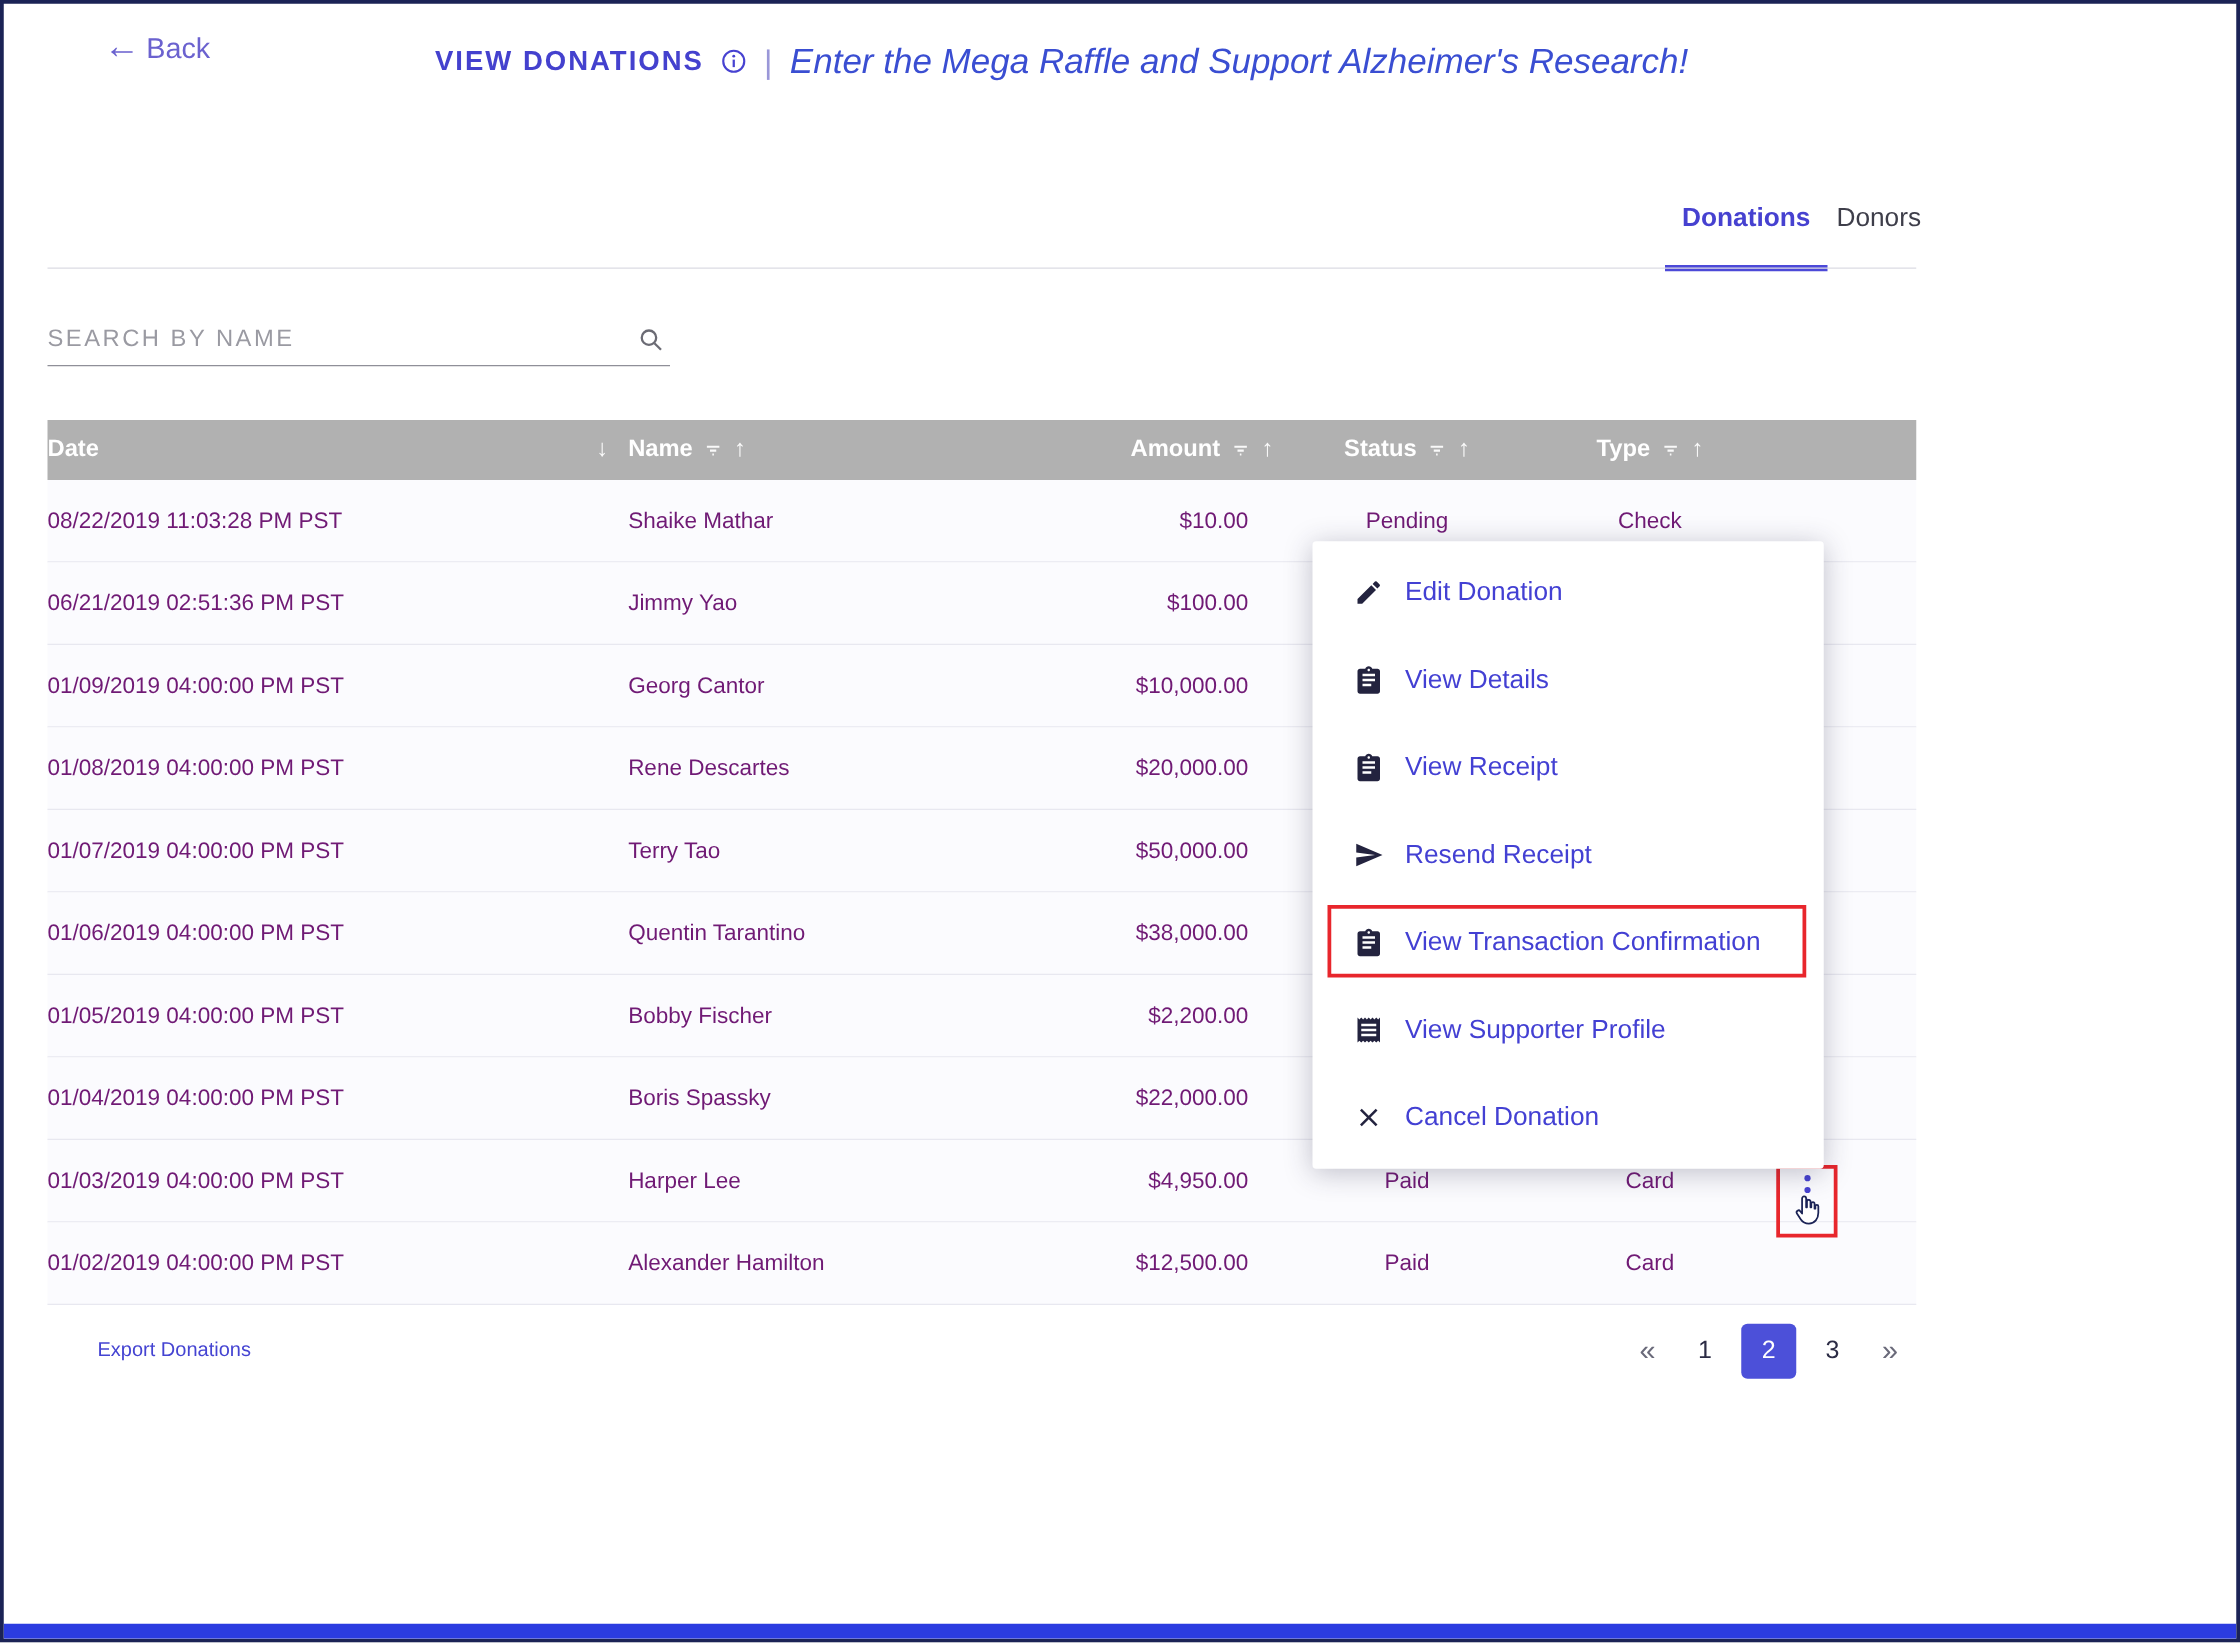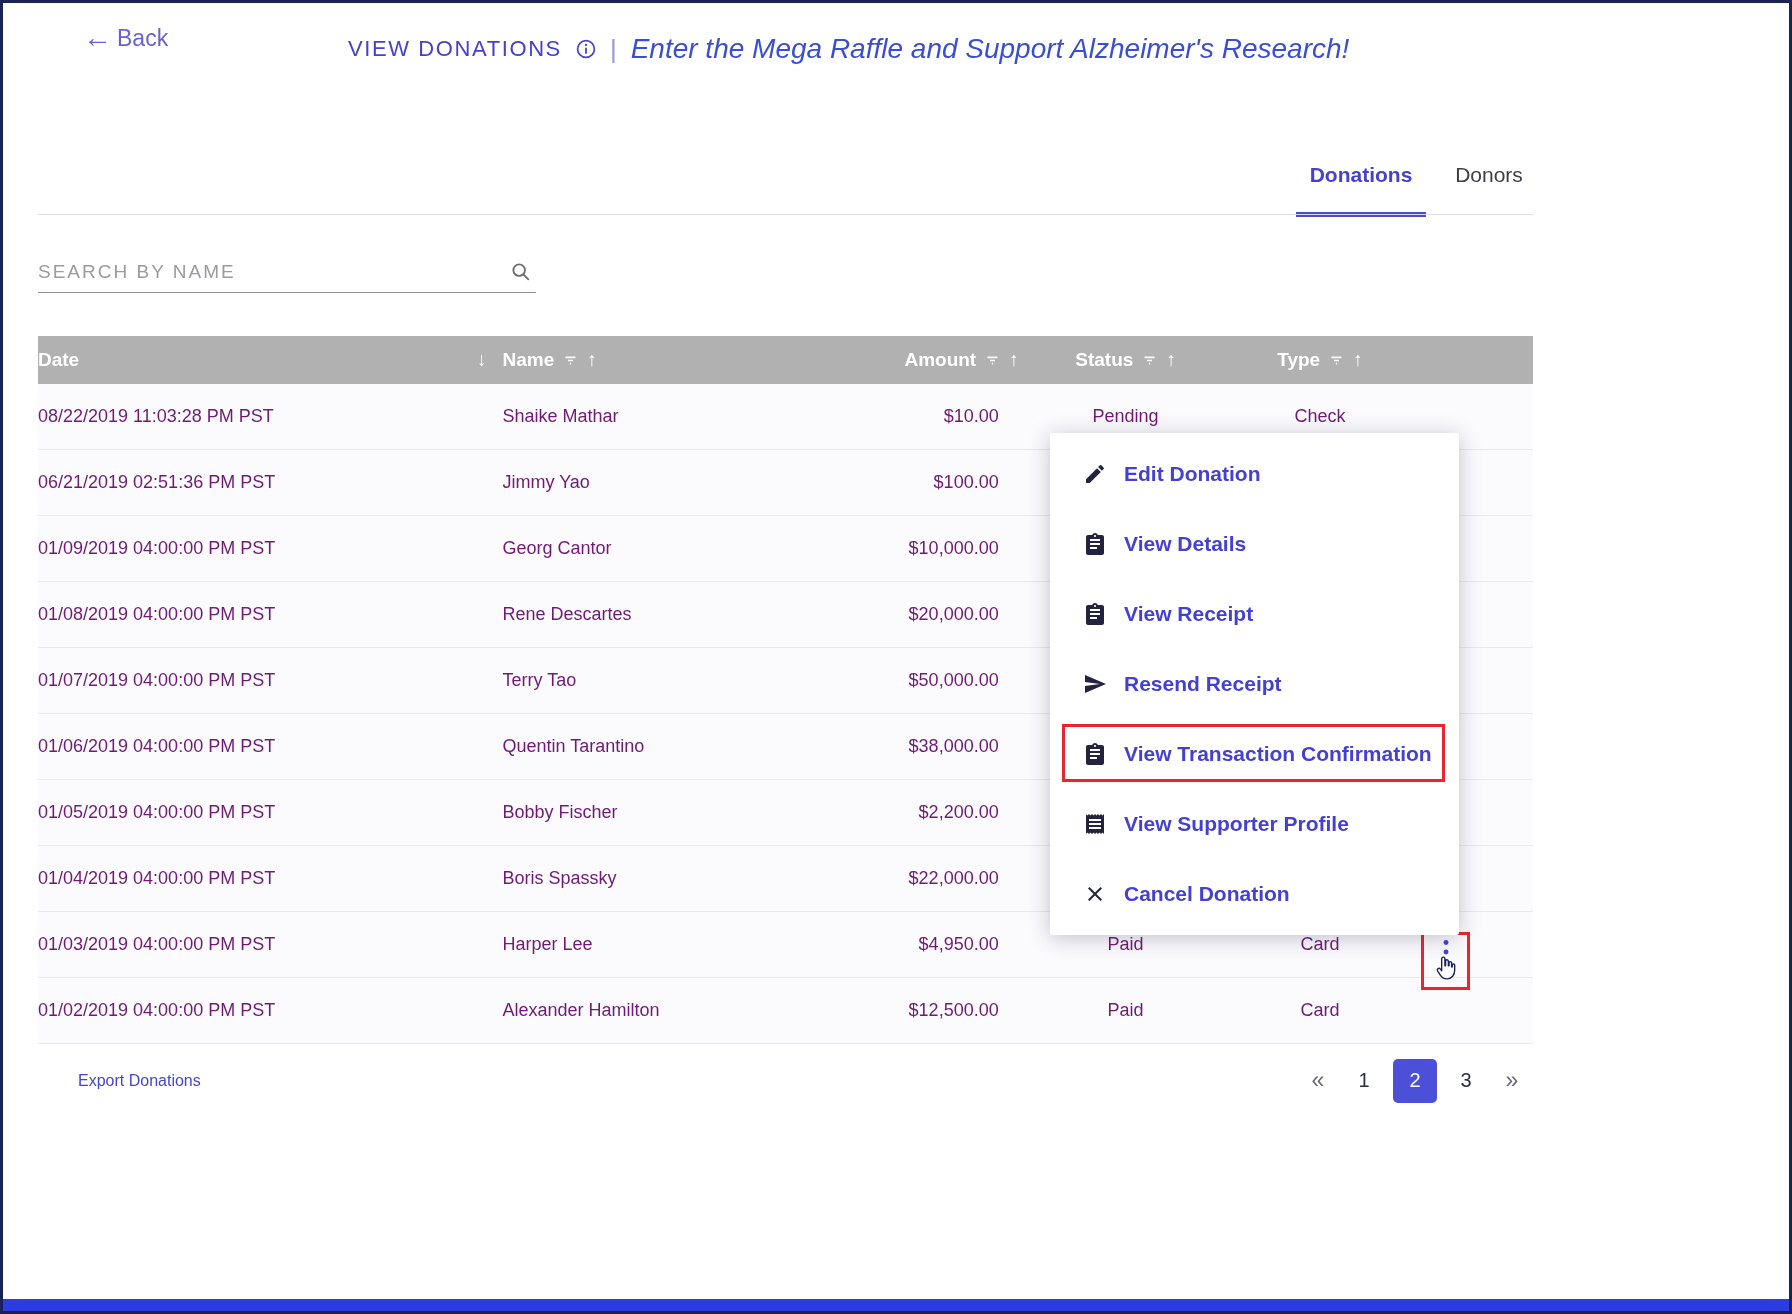--- a/index.html
+++ b/index.html
@@ -8,27 +8,27 @@
     position:relative; width:1792px; height:1314px; background:#ffffff;
     border:3px solid #1b2356; overflow:hidden;
   }
 
   
   .back { position:absolute; left:80px; top:22px; display:flex; align-items:center; gap:5px;
           color:#6b62cf; font-size:23px; cursor:pointer; }
   .back-arrow { font-size:29px; line-height:1; margin-top:-3px; }
 
   .title-row { position:absolute; left:345px; top:30px; display:flex; align-items:center; gap:14px; }
-  .page-title { color:#4441ce; font-weight:normal; font-size:22px; letter-spacing:1.6px; }
+  .page-title { color:#4441ce; font-weight:bold; font-size:22px; letter-spacing:1.6px; }
   .info-icon { display:flex; align-items:center; }
   .title-sep { color:#9a97d8; font-size:26px; font-weight:300; }
   .tagline { color:#3a4ed2; font-style:italic; font-size:28px; font-weight:500; }
 
   
-  .tabs { position:absolute; top:148px; left:1293px; display:flex; gap:22px; height:66px; }
+  .tabs { position:absolute; top:148px; left:1329px; display:flex; height:66px; }
   .tab { font-size:21px; color:#3e3e4a; padding-top:12px; text-align:center; cursor:pointer; }
   .tab.active { color:#4641d0; font-weight:bold; position:relative; width:130px; }
   .tab.active::after { content:""; position:absolute; left:0; right:0; bottom:0; height:5px; background:#4c49d8; }
   .tab.donors { width:82px; }
   .divider { position:absolute; left:35px; top:211px; width:1495px; height:1px; background:#dcdce4; }
 
   
   .search { position:absolute; left:35px; top:248px; width:498px; height:42px;
             border-bottom:1px solid #8f8f98; display:flex; align-items:center; }
   .search input { flex:1; border:none; outline:none; background:transparent;
@@ -58,21 +58,21 @@
   .kebab { position:absolute; left:50%; transform:translateX(-50%); top:4px; cursor:pointer; display:flex; }
   .cursor-hand { position:absolute; left:9px; top:20px; display:flex; }
 
   
   .menu { position:absolute; left:1047px; top:430px; width:409px; background:#ffffff;
           box-shadow:0 3px 22px rgba(40,40,70,.28); border-radius:3px; padding:6px 0; z-index:10; }
   .menu-item { height:70px; display:flex; align-items:center; gap:16px; padding-left:32px;
                position:relative; cursor:pointer; }
   .mi-icon { display:flex; width:26px; justify-content:center; }
   .mi-icon svg { fill:#23233f; }
-  .mi-label { font-size:21px; color:#4340d3; font-weight:700; white-space:nowrap; }
+  .mi-label { font-size:21px; color:#4340d3; font-weight:400; white-space:nowrap; }
   .red-outline { position:absolute; left:12px; right:14px; top:5px; bottom:7px;
                  border:3px solid #e8262c; pointer-events:none; }
 
   
   .tfoot { position:absolute; left:35px; top:1041px; width:1495px; height:73px;
            display:flex; align-items:center; justify-content:space-between; background:#ffffff; }
   .export { margin-left:40px; color:#4544d2; font-size:16px; cursor:pointer; text-decoration:none; }
   .pagination { display:flex; align-items:center; gap:12px; margin-right:4px;
                 font-size:20px; color:#2c2c45; }
   .pg { min-width:34px; height:40px; display:flex; align-items:center; justify-content:center; cursor:pointer; }

